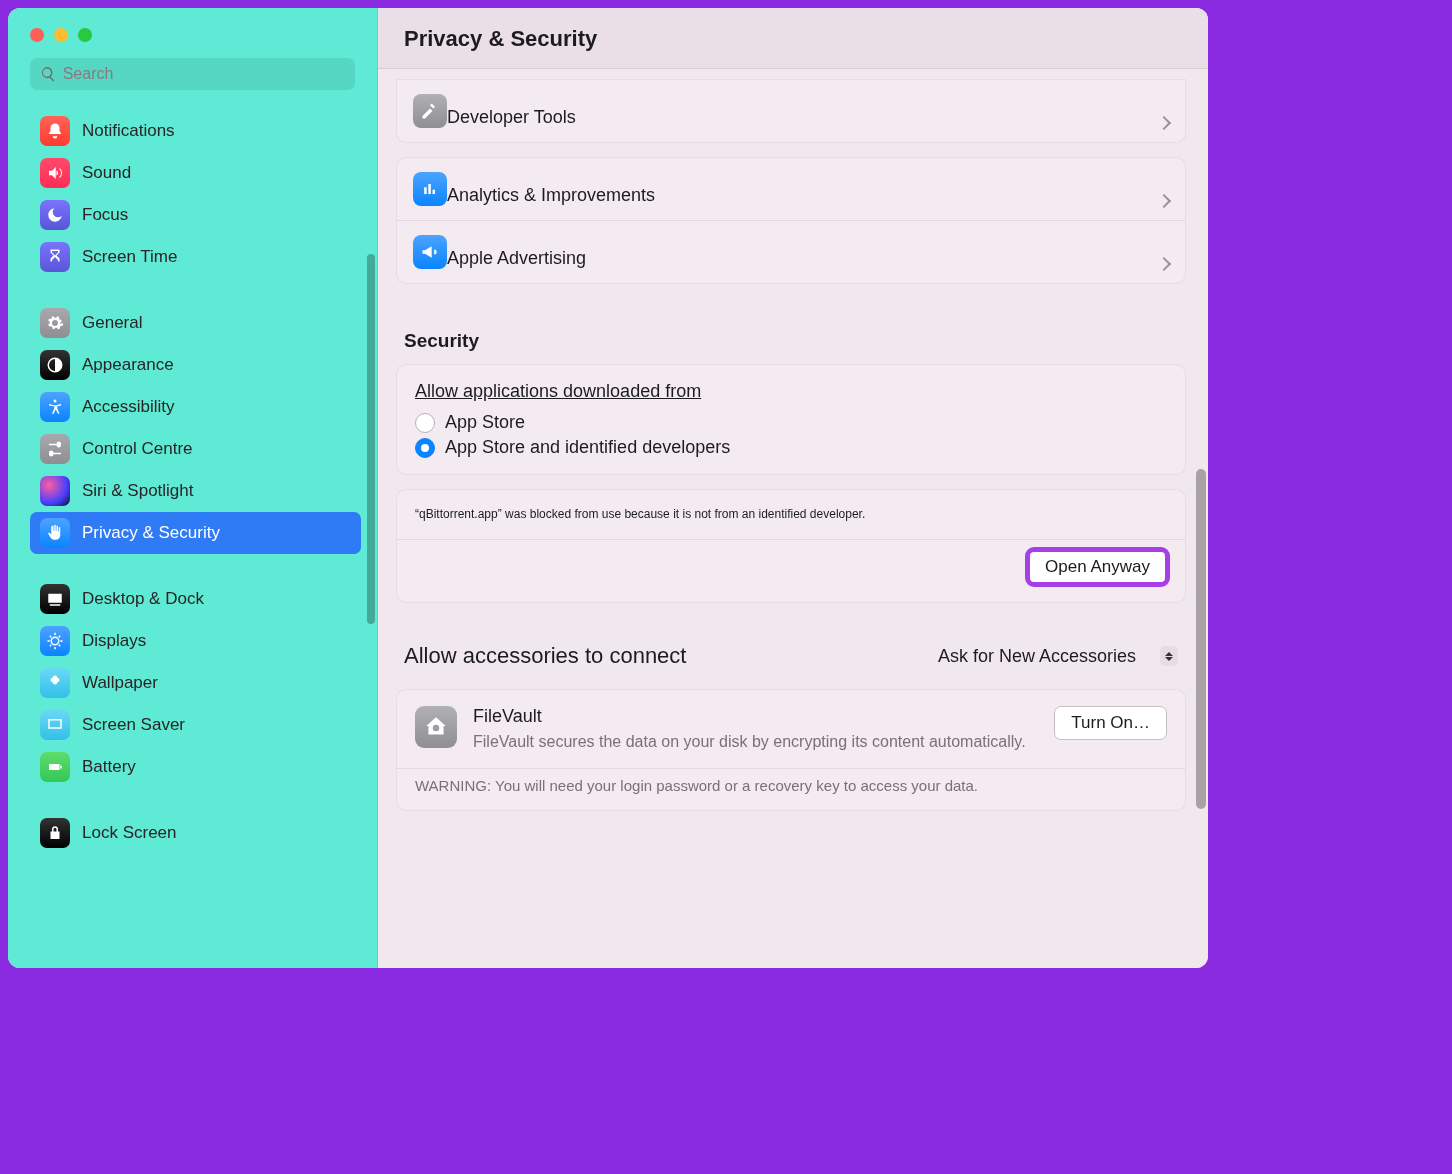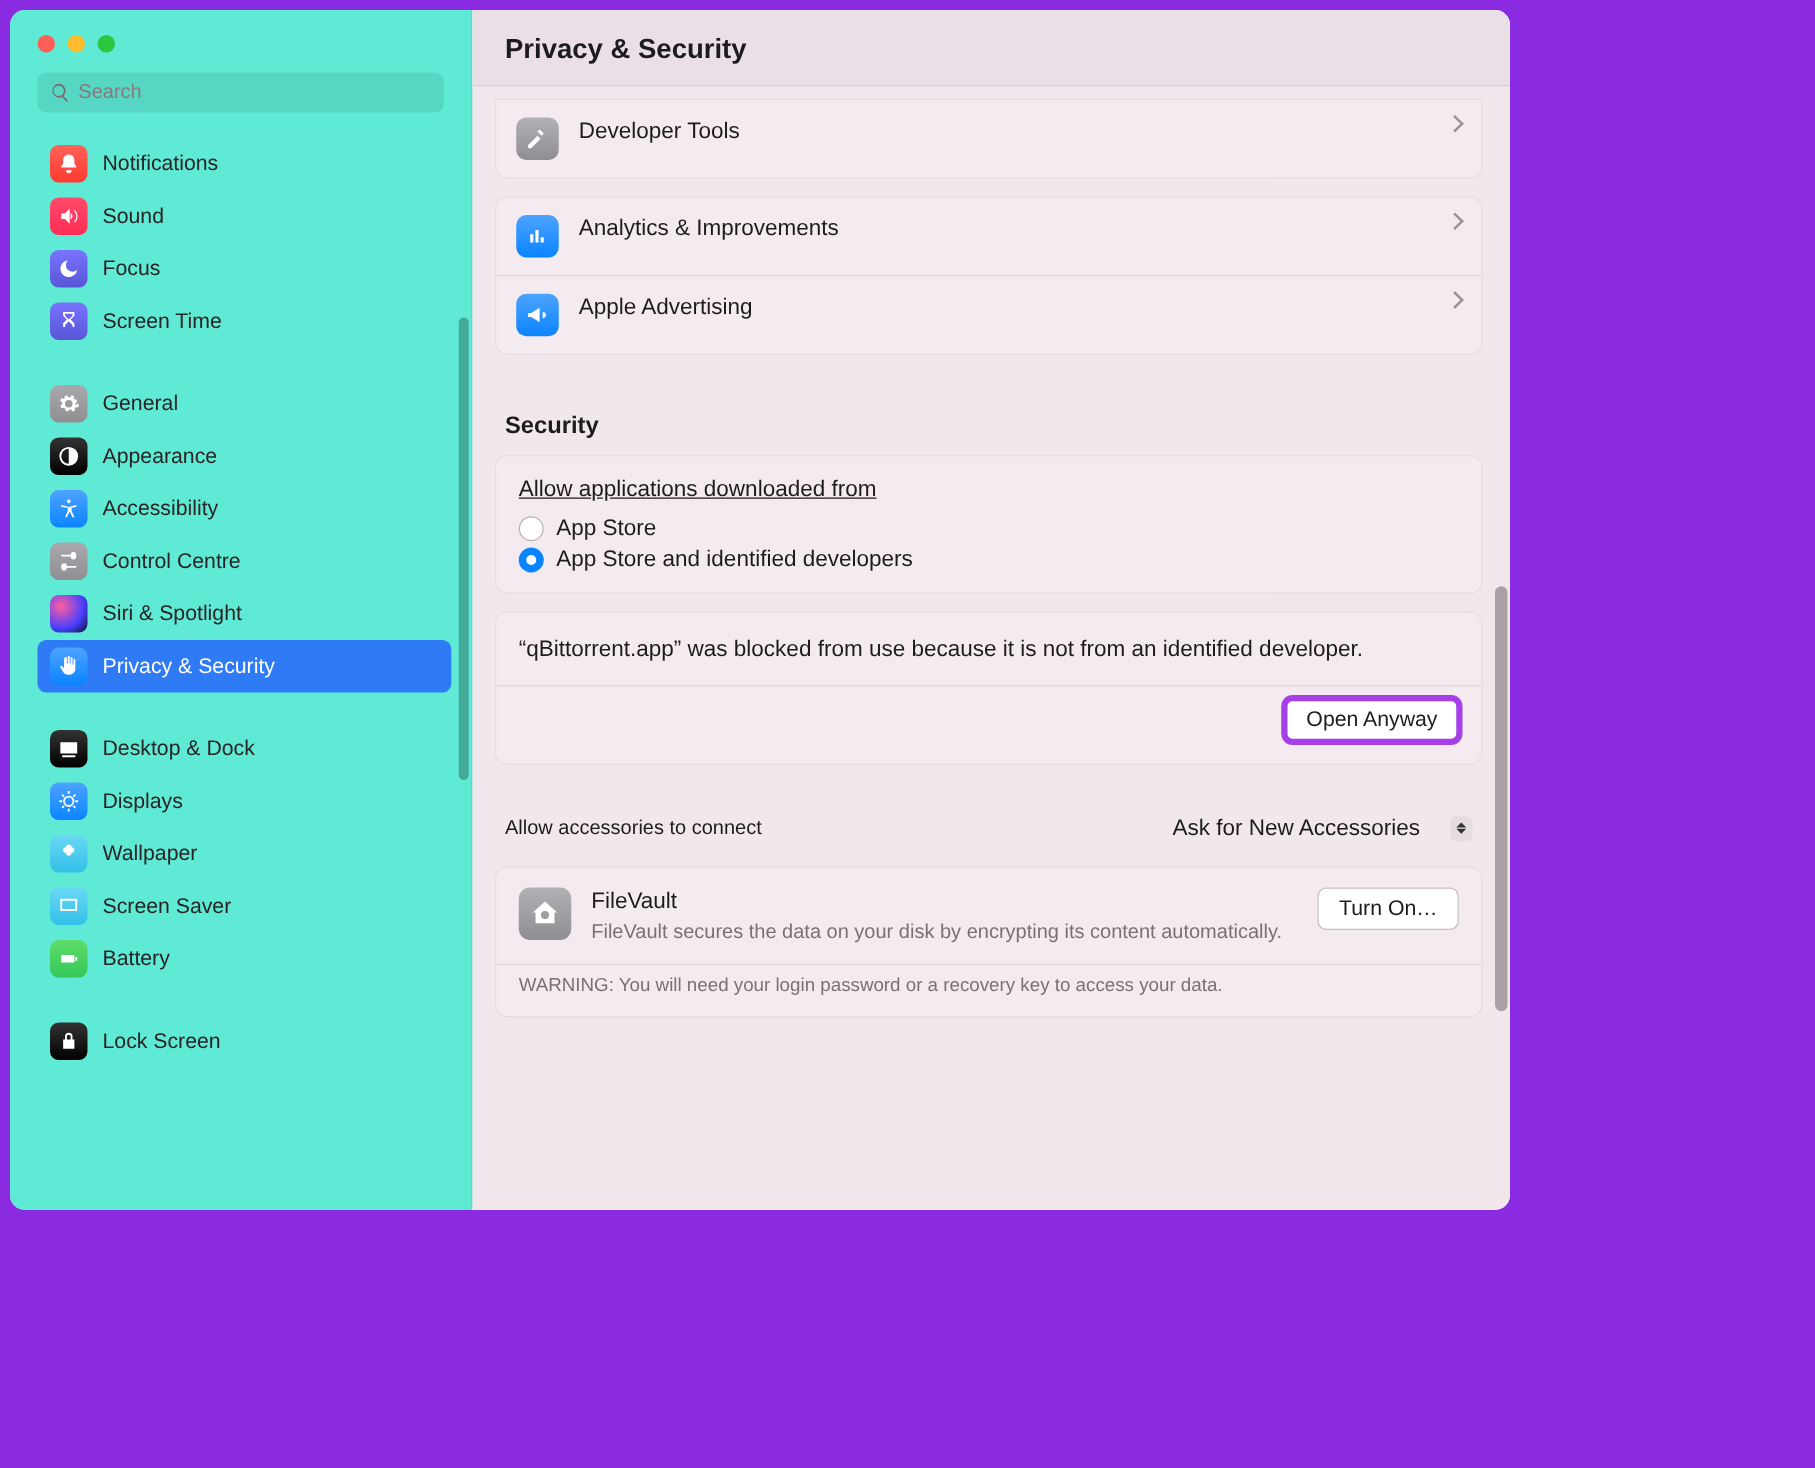--- a/index.html
+++ b/index.html
@@ -32,43 +32,43 @@
 .ic-sliders{background:linear-gradient(#a8a8ad,#8e8e93);}
 .ic-siri{background:radial-gradient(circle at 30% 30%,#ff5ea0,#4a3fff 60%,#0a1030);}
 .ic-green{background:linear-gradient(#5fdc6a,#34c759);}
 .ic-cyan{background:linear-gradient(#6ad8f5,#32c0e8);}
 .main{flex:1;display:flex;flex-direction:column;background:#f1e8ee;}
 .header{padding:18px 26px 16px;border-bottom:1px solid rgba(0,0,0,0.08);background:#eadfe6;}
 .header h1{font-size:22px;font-weight:700;color:#1c1c1e;}
 .content{flex:1;overflow-y:auto;padding:10px 22px 20px 18px;position:relative;}
 .main-scroll{position:absolute;right:2px;top:400px;width:10px;height:340px;background:rgba(0,0,0,0.3);border-radius:5px;}
 .card{background:#f3ebf0;border:1px solid rgba(0,0,0,0.06);border-radius:10px;margin-bottom:14px;overflow:hidden;}
-.row{display:flex;align-items:flex-start;padding:14px 16px;gap:16px;cursor:default;}
+.row{display:flex;align-items:flex-end;padding:14px 16px;cursor:default;}
 .row+.row{border-top:1px solid rgba(0,0,0,0.08);}
 .row-ic{width:34px;height:34px;border-radius:8px;display:flex;align-items:center;justify-content:center;flex-shrink:0;}
 .row-ic svg{width:20px;height:20px;fill:#fff;}
 .row-ic.gray{background:linear-gradient(#b0b0b5,#8e8e93);}
 .row-ic.blue{background:linear-gradient(#4da3ff,#0a84ff);}
 .row-label{flex:1;font-size:18px;color:#1c1c1e;}
 .chev{width:10px;height:10px;border-right:2.5px solid #9a9095;border-top:2.5px solid #9a9095;transform:rotate(45deg);}
 .sec-title{font-size:19px;font-weight:700;color:#1c1c1e;padding:32px 8px 12px;}
 .opt-block{padding:16px 18px;}
 .opt-lbl{font-size:18px;color:#1c1c1e;margin-bottom:10px;text-decoration:underline;}
 .radio-row{display:flex;align-items:center;gap:10px;margin-top:4px;}
 .radio{width:20px;height:20px;border-radius:50%;border:1px solid #b9b0b5;background:#fff;display:flex;align-items:center;justify-content:center;}
 .radio.on{background:#0a84ff;border-color:#0a84ff;}
 .radio.on::after{content:"";width:8px;height:8px;border-radius:50%;background:#fff;}
 .radio-lbl{font-size:18px;color:#1c1c1e;}
 .blocked{padding:16px 18px 4px;}
-.blocked-msg{font-size:18px;color:#1c1c1e;line-height:1.45;}
+.blocked-msg{font-size:12px;color:#1c1c1e;line-height:1.45;}
 .btn-row{display:flex;justify-content:flex-end;padding:10px 18px 18px;border-top:1px solid rgba(0,0,0,0.08);margin-top:12px;}
 .btn{background:#fff;border:1px solid #c8bfc4;border-radius:7px;padding:6px 16px;font-size:17px;color:#1c1c1e;cursor:default;}
 .hl{outline:5px solid #a63fe8;outline-offset:-2px;border-radius:6px;}
 .acc-row{display:flex;align-items:center;justify-content:space-between;padding:26px 8px 20px;}
-.acc-lbl{font-size:16px;color:#1c1c1e;}
+.acc-lbl{font-size:22px;color:#1c1c1e;}
 .select{display:flex;align-items:center;gap:24px;font-size:18px;color:#1c1c1e;}
 .select-arr{width:18px;height:20px;background:#e6dde3;border-radius:5px;display:flex;flex-direction:column;align-items:center;justify-content:center;gap:1px;}
 .select-arr::before,.select-arr::after{content:"";width:0;height:0;border-left:4px solid transparent;border-right:4px solid transparent;}
 .select-arr::before{border-bottom:4px solid #333;}
 .select-arr::after{border-top:4px solid #333;}
 .fv-row{display:flex;gap:16px;padding:16px 18px 14px;align-items:flex-start;}
 .fv-ic{width:42px;height:42px;border-radius:9px;background:linear-gradient(#b0b0b5,#8e8e93);display:flex;align-items:center;justify-content:center;flex-shrink:0;}
 .fv-ic svg{width:26px;height:26px;fill:#fff;}
 .fv-txt{flex:1;}
 .fv-title{font-size:18px;color:#1c1c1e;margin-bottom:4px;}

